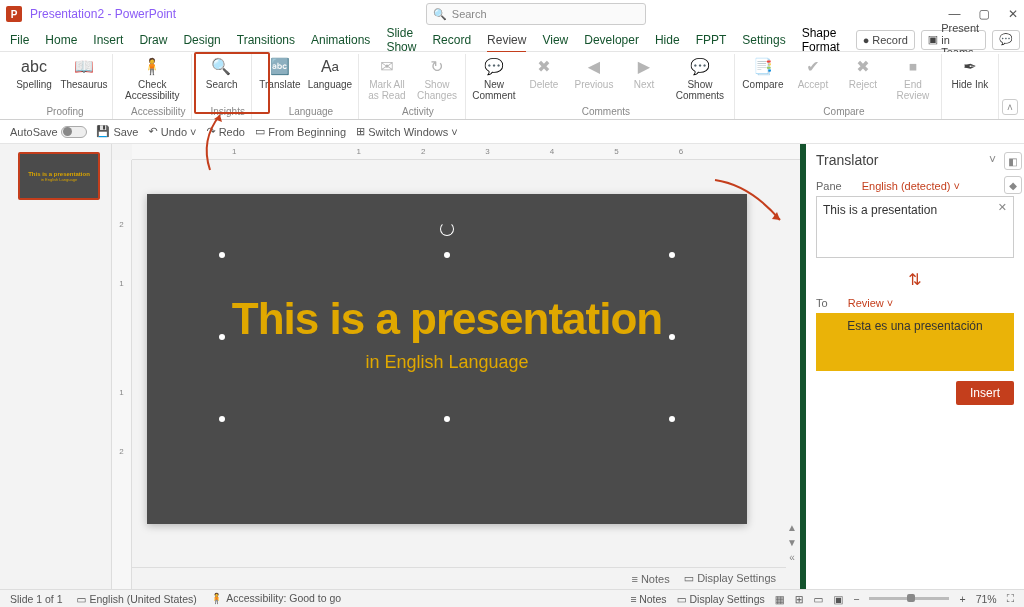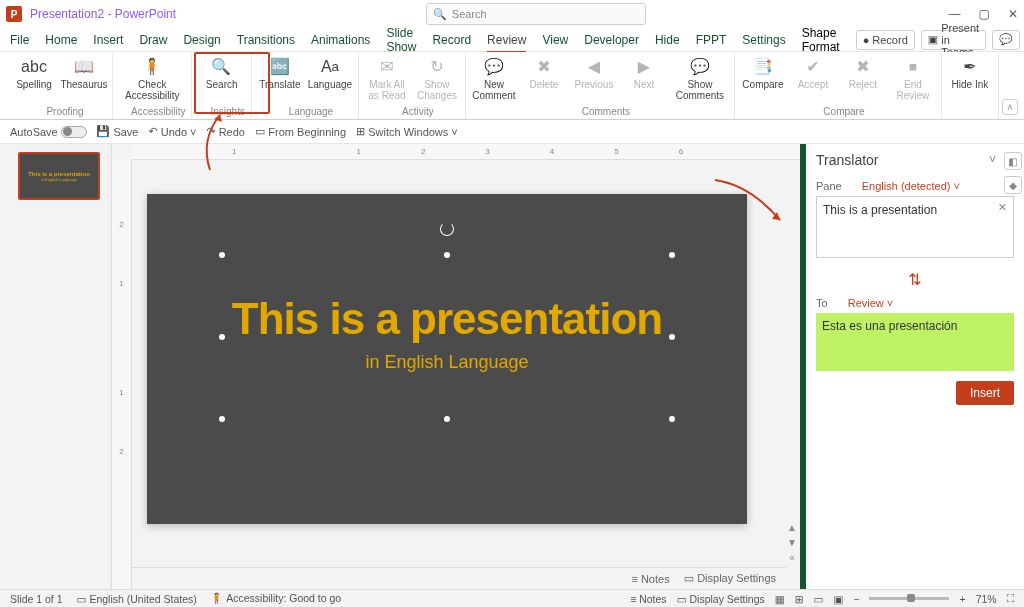--- a/index.html
+++ b/index.html
@@ -60,21 +60,21 @@
 
 
 .translator { width: 224px; background: #fff; border-left: 6px solid #14532d; display: flex; flex-direction: column; padding: 8px 10px; }
 .trans-head { display: flex; align-items: center; font-size: 14px; color: #444; margin-bottom: 12px; }
 .trans-head .x { margin-left: auto; display: flex; gap: 8px; color: #888; font-size: 12px; }
 .trans-label { font-size: 11px; color: #666; margin-bottom: 4px; }
 .trans-lang { color: #c43e1c; margin-left: 17px; }
 .trans-box { border: 1px solid #ccc; min-height: 62px; padding: 6px; font-size: 12px; color: #333; position: relative; margin-bottom: 10px; background: #fff; }
 .trans-box .clear { position: absolute; top: 4px; right: 6px; color: #888; font-size: 11px; }
 .trans-swap { text-align: center; color: #c43e1c; font-size: 16px; margin: 2px 0 8px; }
-.trans-result { background: #bef264; min-height: 58px; padding: 6px; font-size: 12px; color: #333; margin-bottom: 10px; }
+.trans-result { background: #eab308; min-height: 58px; padding: 6px; font-size: 12px; color: #333; margin-bottom: 10px; text-align: center; }
 .trans-insert { align-self: flex-end; background: #c43e1c; color: #fff; border: none; padding: 5px 14px; font-size: 12px; border-radius: 2px; }
 .side-tabs { position: absolute; right: 0; top: 148px; width: 22px; display: flex; flex-direction: column; gap: 6px; align-items: center; padding-top: 4px; }
 .side-tab { width: 18px; height: 18px; border: 1px solid #ccc; border-radius: 3px; background: #fff; font-size: 10px; display: flex; align-items: center; justify-content: center; color: #888; }
 
 
 .status { position: absolute; left: 0; right: 0; bottom: 0; height: 18px; background: #f3f3f3; border-top: 1px solid #ddd; display: flex; align-items: center; padding: 0 10px; font-size: 10.5px; color: #555; gap: 14px; }
 .status .right { margin-left: auto; display: flex; align-items: center; gap: 10px; }
 .zoom-slider { width: 80px; height: 3px; background: #bbb; position: relative; }
 .zoom-slider::after { content: ""; position: absolute; left: 38px; top: -3px; width: 8px; height: 8px; background: #888; border-radius: 2px; }
 

